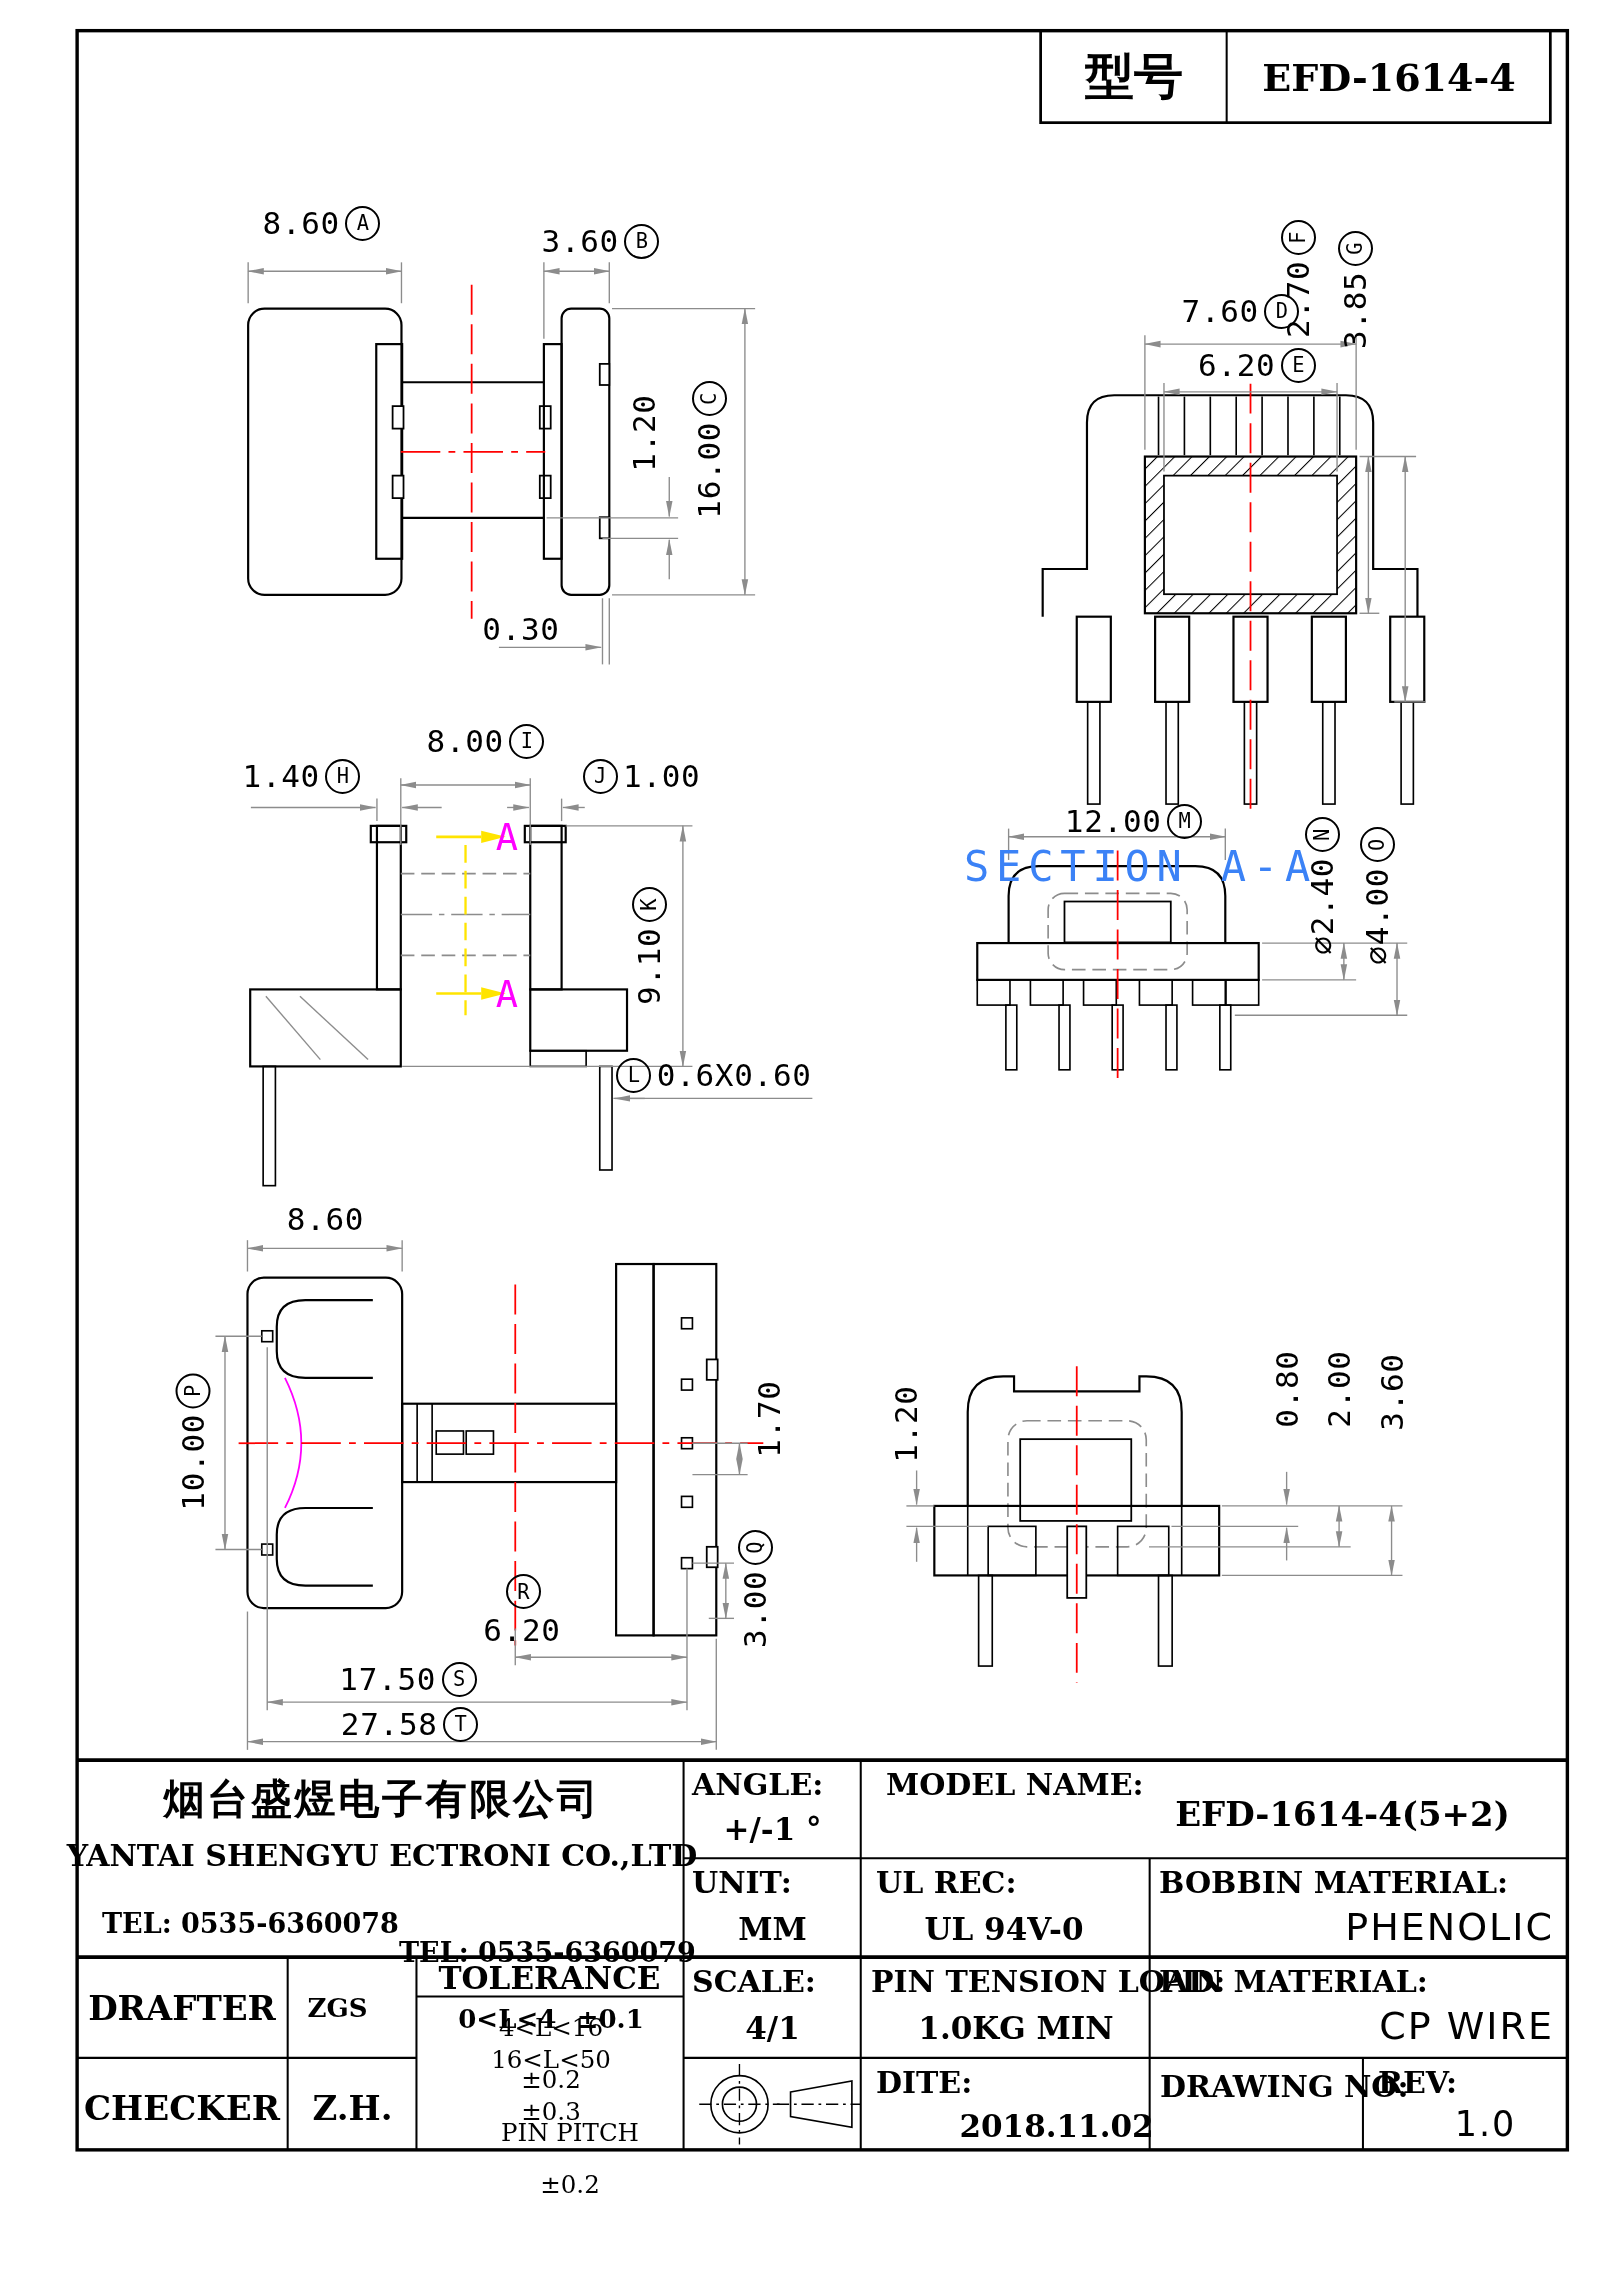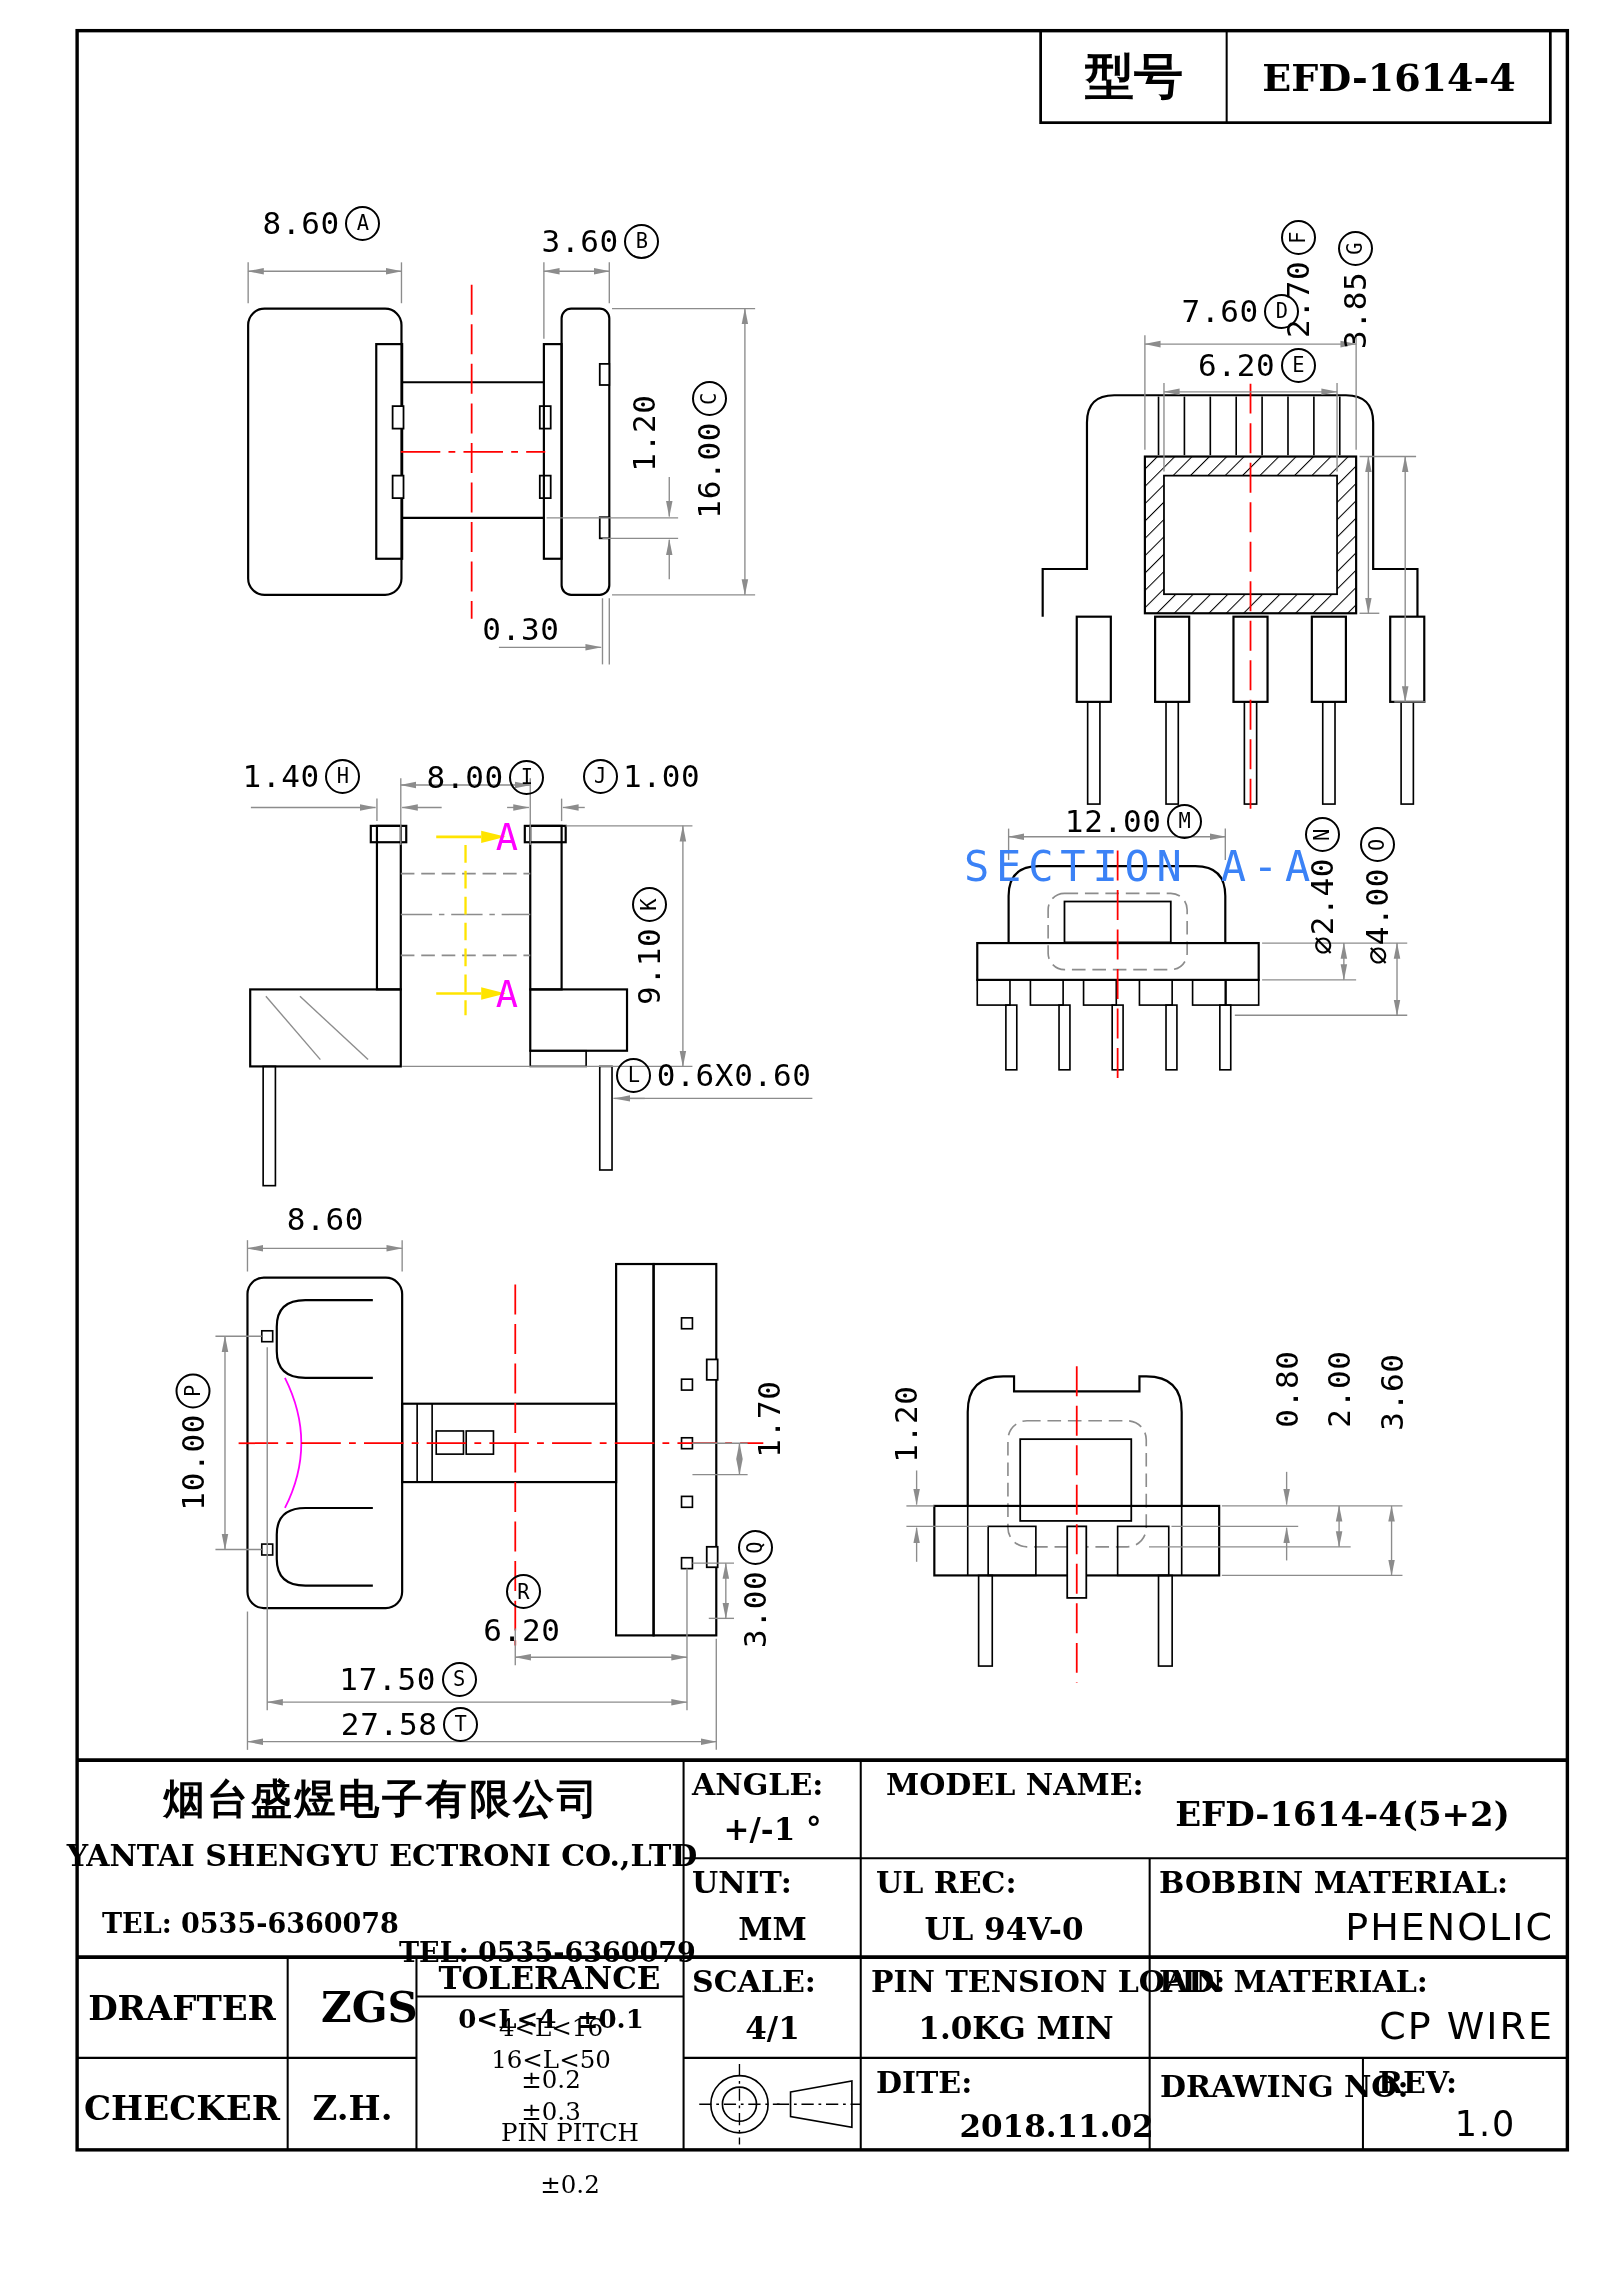--- a/index.html
+++ b/index.html
@@ -336,21 +336,21 @@
       <span class="cl">G</span>
     </div>
 <div class="t sect" style="left:973px;top:842px;width:335px;height:48px;">
       <span>SECTION A-A</span>
     </div>
 
 <div class="t" style="left:240px;top:757px;width:123px;height:38px;">
       <span class="dimtxt">1.40</span>
       <span class="cl">H</span>
     </div>
-<div class="t" style="left:421px;top:722px;width:129px;height:38px;margin-top:36px;">
+<div class="t" style="left:421px;top:722px;width:129px;height:38px;">
       <span class="dimtxt">8.00</span>
       <span class="cl">I</span>
     </div>
 <div class="t" style="left:578px;top:757px;width:127px;height:38px;">
       <span class="cl">J</span>
       <span class="dimtxt">1.00</span>
     </div>
 <div class="t rot" style="left:550px;top:927px;width:198px;height:38px;">
       <span class="dimtxt">9.10</span>
       <span class="cl">K</span>
@@ -502,21 +502,21 @@
 <div class="t lab" style="left:1378px;top:2065px;width:123px;height:35px;">
       <span>REV:</span>
     </div>
 <div class="t thin" style="left:1424px;top:2101px;width:123px;height:45px;font-size:35px;">
       <span>1.0</span>
     </div>
 
 <div class="t val" style="left:80px;top:1977px;width:204px;height:61px;font-size:34px;">
       <span>DRAFTER</span>
     </div>
-<div class="t val" style="left:308px;top:1977px;width:123px;height:61px;font-size:42px;">
+<div class="t val" style="left:276px;top:1977px;width:123px;height:61px;font-size:26px;">
       <span>ZGS</span>
     </div>
 <div class="t val" style="left:80px;top:2077px;width:204px;height:61px;font-size:34px;">
       <span>CHECKER</span>
     </div>
 <div class="t val" style="left:291px;top:2077px;width:123px;height:61px;font-size:34px;">
       <span>Z.H.</span>
     </div>
 
 <div class="t val" style="left:416px;top:1959px;width:267px;height:37px;font-size:31px;">

